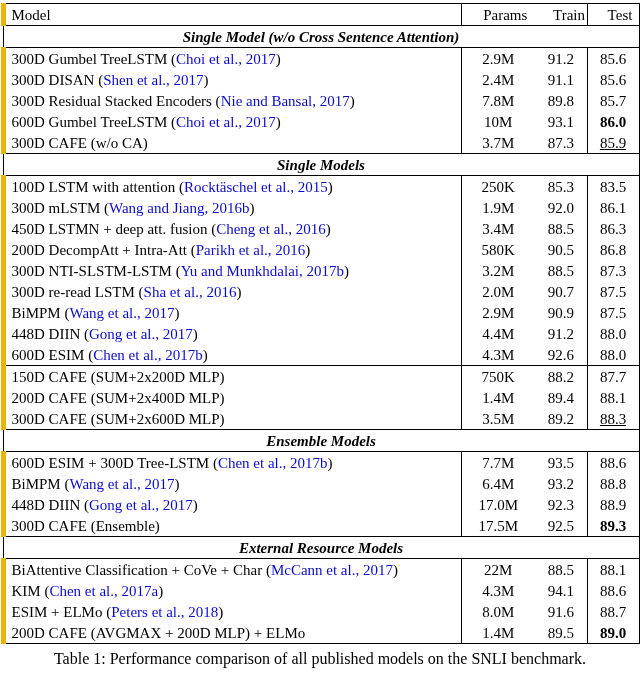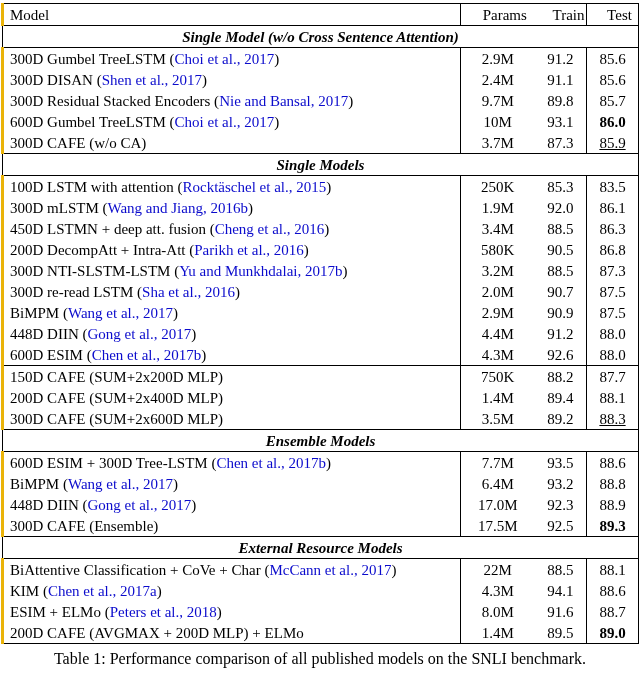--- a/index.html
+++ b/index.html
@@ -35,21 +35,21 @@
   }
   
   col.col-model  { width: 458px; }
   col.col-params { width: 74px; }
   col.col-train  { width: 52px; }
   col.col-test   { width: 52px; }
 
   .c-model {
     text-align: left;
     padding-left: 6px;
-    border-left: 3px solid #eab308;
+    border-left: 5px solid #eab308;
     border-right: 1px solid #000;
   }
   .c-params { text-align: center; }
   .c-train  { text-align: center; }
   .c-test   {
     text-align: center;
     border-left: 1px solid #000;
     border-right: 1px solid #000;
   }
   thead th {
@@ -111,21 +111,21 @@
           <td class="c-test">85.6</td>
         </tr>
         <tr>
           <td class="c-model">300D DISAN (<span class="cite">Shen et al., 2017</span>)</td>
           <td class="c-params">2.4M</td>
           <td class="c-train">91.1</td>
           <td class="c-test">85.6</td>
         </tr>
         <tr>
           <td class="c-model">300D Residual Stacked Encoders (<span class="cite">Nie and Bansal, 2017</span>)</td>
-          <td class="c-params">9.7M</td>
+          <td class="c-params">7.8M</td>
           <td class="c-train">89.8</td>
           <td class="c-test">85.7</td>
         </tr>
         <tr>
           <td class="c-model">600D Gumbel TreeLSTM (<span class="cite">Choi et al., 2017</span>)</td>
           <td class="c-params">10M</td>
           <td class="c-train">93.1</td>
           <td class="c-test bold">86.0</td>
         </tr>
         <tr>

